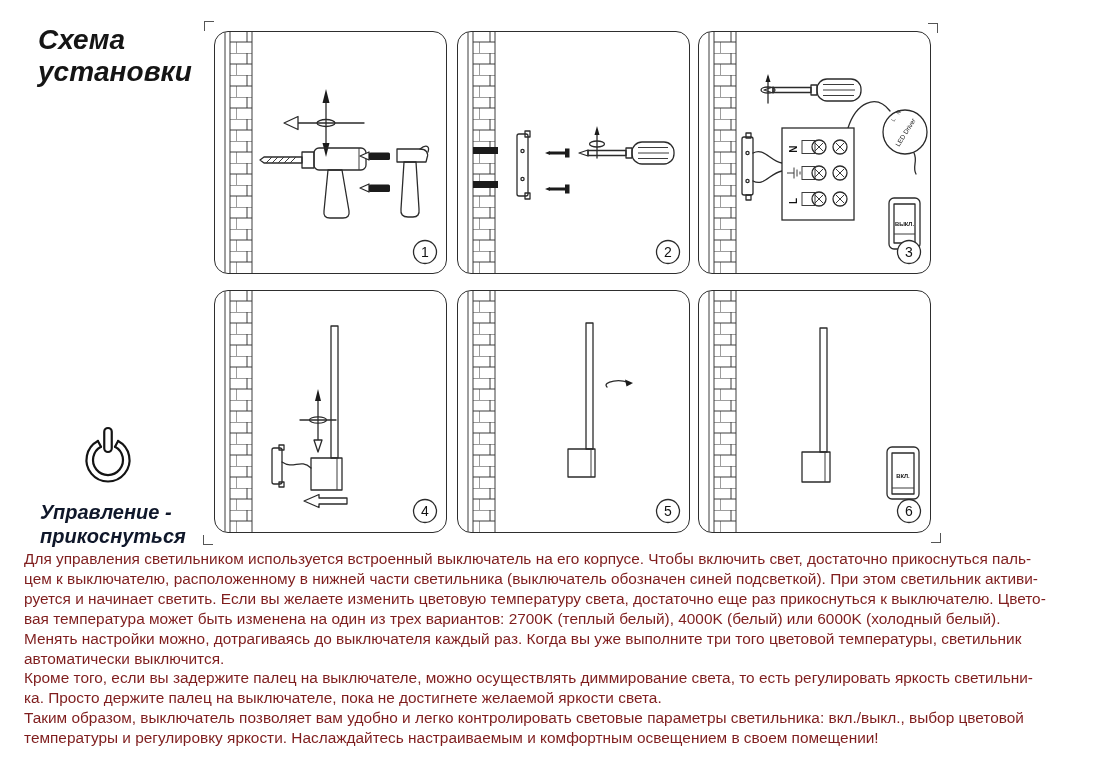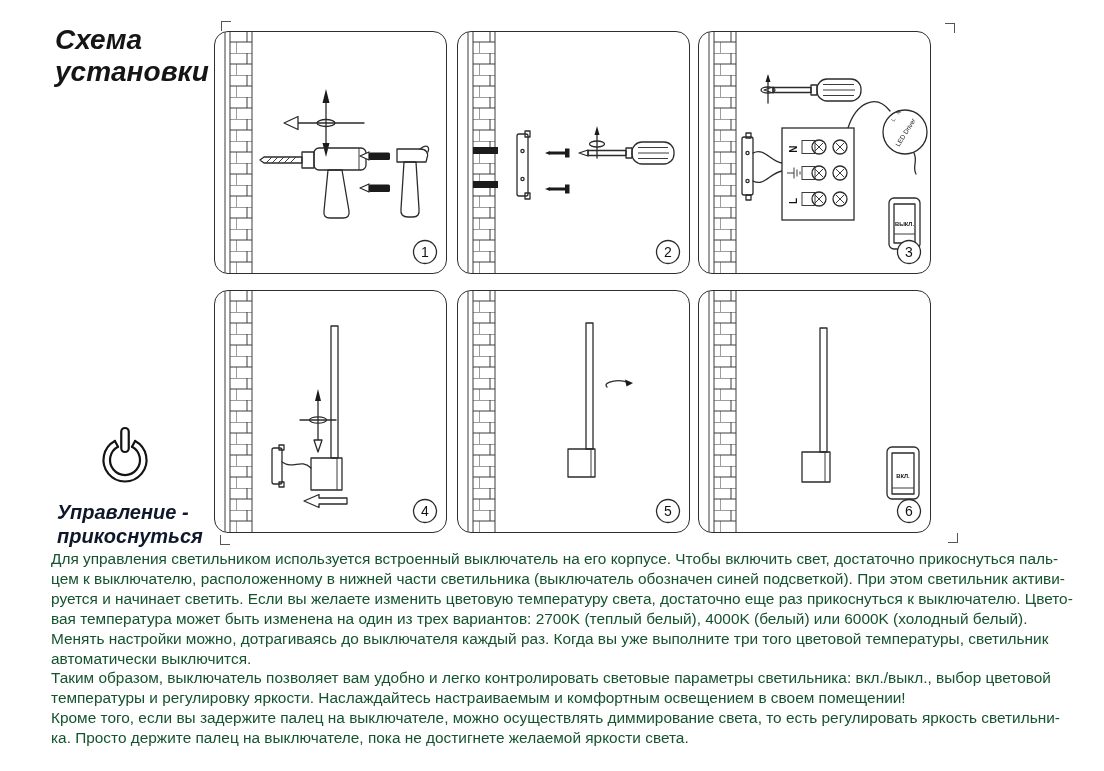--- a/index.html
+++ b/index.html
@@ -1,36 +1,36 @@
 <!DOCTYPE html>
 <html><head>
 <meta charset="utf-8">
 <style>
   html,body{margin:0;padding:0;background:#ffffff;}
   #page{position:relative;width:1104px;height:771px;background:#fff;overflow:hidden;
         font-family:"Liberation Sans", sans-serif;color:#111;}
-  .abs{position:absolute;margin-left:17px;}
+  .abs{position:absolute;}
   .title{left:38px;top:24px;font-size:28px;line-height:32px;font-weight:700;font-style:italic;color:#151515;}
   .panel{position:absolute;width:233px;height:243px;border:1.4px solid #2e2e2e;border-radius:14px;
          background:#fff;box-sizing:border-box;overflow:hidden;}
   .panel svg{position:absolute;left:-1px;top:-1px;}
   .ln{stroke:#2b2b2b;stroke-width:1.3;fill:none;stroke-linecap:round;stroke-linejoin:round;}
   .lnthin{stroke:#3c3c3c;stroke-width:1;fill:none;}
   .fl{fill:#1b1b1b;stroke:none;}
   .wh{fill:#ffffff;stroke:#2b2b2b;stroke-width:1.3;stroke-linejoin:round;}
   .numc circle{stroke:#2b2b2b;stroke-width:1.3;fill:#fff;}
   .numc text{font-size:14px;fill:#111;text-anchor:middle;font-family:"Liberation Sans",sans-serif;}
   .svgtxt{fill:#111;font-family:"Liberation Sans",sans-serif;}
   .crop{position:absolute;width:9px;height:9px;}
   .crop.tl{border-left:1.5px solid #555;border-top:1.5px solid #555;}
   .crop.tr{border-right:1.5px solid #555;border-top:1.5px solid #555;}
   .crop.bl{border-left:1.5px solid #555;border-bottom:1.5px solid #555;}
   .crop.br{border-right:1.5px solid #555;border-bottom:1.5px solid #555;}
   .caption{left:40px;top:500px;font-size:20px;line-height:24px;font-weight:700;font-style:italic;color:#0f172a;}
-  .bodytext{left:34px;top:549px;font-size:15.4px;line-height:19.9px;color:#14532d;}
+  .bodytext{left:24px;top:549px;font-size:15.4px;line-height:19.9px;color:#7f1d1d;}
   .tline{white-space:nowrap;}
 </style>
 </head>
 <body>
 
 <svg width="0" height="0" style="position:absolute">
   <defs>
     <pattern id="brick" patternUnits="userSpaceOnUse" width="22" height="22">
       <path d="M0 0H22M0 11H22M11 0V11M0 11V22" stroke="#3c3c3c" stroke-width="1" fill="none"></path>
     </pattern>
@@ -304,22 +304,22 @@
   <div class="abs bodytext">
     <div>
         <div class="tline">Для управления светильником используется встроенный выключатель на его корпусе. Чтобы включить свет, достаточно прикоснуться паль-</div>
         <div class="tline">цем к выключателю, расположенному в нижней части светильника (выключатель обозначен синей подсветкой). При этом светильник активи-</div>
         <div class="tline">руется и начинает светить. Если вы желаете изменить цветовую температуру света, достаточно еще раз прикоснуться к выключателю. Цвето-</div>
         <div class="tline">вая температура может быть изменена на один из трех вариантов: 2700K (теплый белый), 4000K (белый) или 6000K (холодный белый).</div>
         <div class="tline">Менять настройки можно, дотрагиваясь до выключателя каждый раз. Когда вы уже выполните три того цветовой температуры, светильник</div>
         <div class="tline">автоматически выключится.</div>
       </div>
     <div>
+        <div class="tline">Кроме того, если вы задержите палец на выключателе, можно осуществлять диммирование света, то есть регулировать яркость светильни-</div>
+        <div class="tline">ка. Просто держите палец на выключателе, пока не достигнете желаемой яркости света.</div>
+      </div>
+    <div>
         <div class="tline">Таким образом, выключатель позволяет вам удобно и легко контролировать световые параметры светильника: вкл./выкл., выбор цветовой</div>
         <div class="tline">температуры и регулировку яркости. Наслаждайтесь настраиваемым и комфортным освещением в своем помещении!</div>
       </div>
-    <div>
-        <div class="tline">Кроме того, если вы задержите палец на выключателе, можно осуществлять диммирование света, то есть регулировать яркость светильни-</div>
-        <div class="tline">ка. Просто держите палец на выключателе, пока не достигнете желаемой яркости света.</div>
-      </div>
   </div>
 
 </div>
 
 </body></html>

